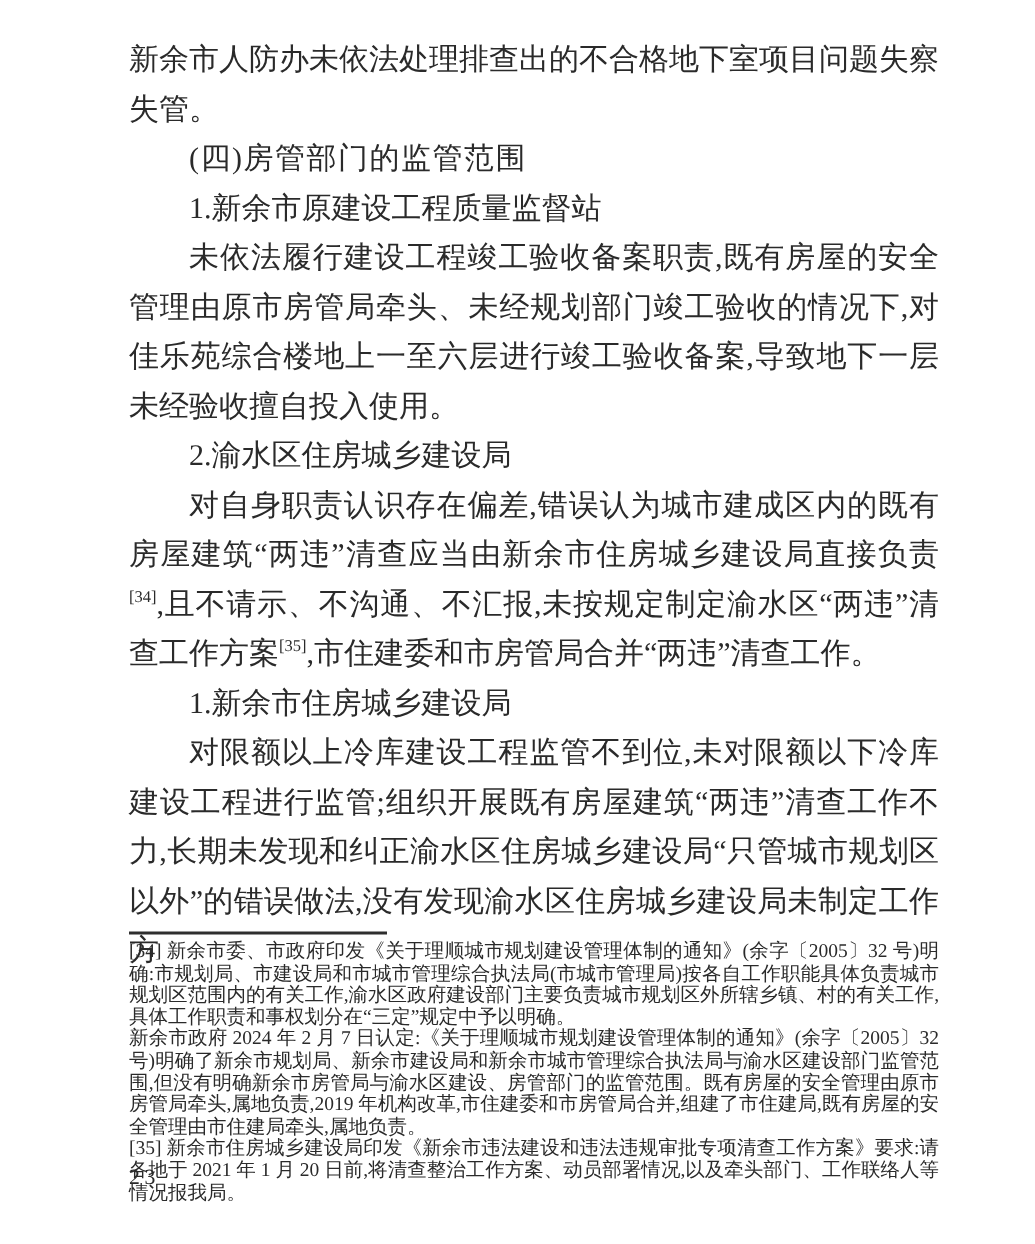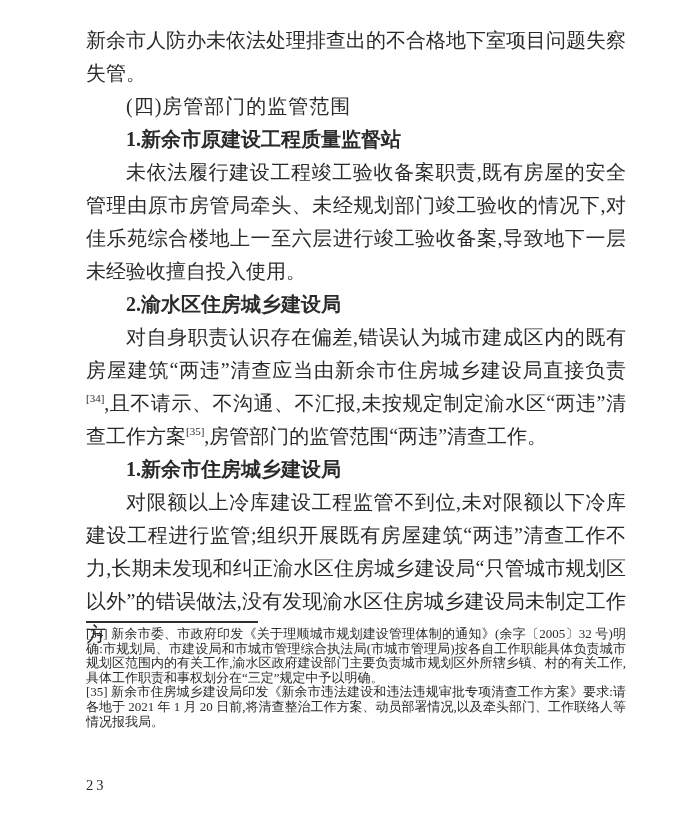--- a/index.html
+++ b/index.html
@@ -31,21 +31,21 @@
     text-indent: 2em;
   }
   .content p.no-indent {
     text-indent: 0;
   }
   .section-heading {
     font-weight: normal;
     letter-spacing: 1px;
   }
   .sub-heading {
-    font-weight: bold;
+    font-weight: normal;
   }
   .fn-ref {
     font-size: 11px;
     line-height: 0;
     vertical-align: 8px;
     letter-spacing: 0;
   }
   .footnote-sep {
     position: absolute;
     left: 86px;
@@ -90,31 +90,32 @@
     <p class="no-indent">新余市人防办未依法处理排查出的不合格地下室项目问题失察失管。</p>
 
     <p class="section-heading">(四)房管部门的监管范围</p>
 
     <p class="sub-heading">1.新余市原建设工程质量监督站</p>
 
     <p>未依法履行建设工程竣工验收备案职责,既有房屋的安全管理由原市房管局牵头、未经规划部门竣工验收的情况下,对佳乐苑综合楼地上一至六层进行竣工验收备案,导致地下一层未经验收擅自投入使用。</p>
 
     <p class="sub-heading">2.渝水区住房城乡建设局</p>
 
-    <p><span>对自身职责认识存在偏差,错误认为城市建成区内的既有房屋建筑“两违”清查应当由新余市住房城乡建设局直接负责</span><sup class="fn-ref">[34]</sup><span>,且不请示、不沟通、不汇报,未按规定制定渝水区“两违”清查工作方案</span><sup class="fn-ref">[35]</sup><span>,房管部门的监管范围“两违”清查工作。</span></p>
+    <p><span>对自身职责认识存在偏差,错误认为城市建成区内的既有房屋建筑“两违”清查应当由新余市住房城乡建设局直接负责</span><sup class="fn-ref">[34]</sup><span>,且不请示、不沟通、不汇报,未按规定制定渝水区“两违”清查工作方案</span><sup class="fn-ref">[35]</sup><span>,市住建委和市房管局合并“两违”清查工作。</span></p>
 
     <p class="sub-heading">1.新余市住房城乡建设局</p>
 
     <p>对限额以上冷库建设工程监管不到位,未对限额以下冷库建设工程进行监管;组织开展既有房屋建筑“两违”清查工作不力,长期未发现和纠正渝水区住房城乡建设局“只管城市规划区以外”的错误做法,没有发现渝水区住房城乡建设局未制定工作方</p>
   </div>
 
   <div class="footnote-sep"></div>
 
   <div class="footnotes">
     <p><span class="fn-marker">[34]</span> <span>新余市委、市政府印发《关于理顺城市规划建设管理体制的通知》(余字〔2005〕32 号)明确:市规划局、市建设局和市城市管理综合执法局(市城市管理局)按各自工作职能具体负责城市规划区范围内的有关工作,渝水区政府建设部门主要负责城市规划区外所辖乡镇、村的有关工作,具体工作职责和事权划分在“三定”规定中予以明确。</span></p>
 
+    <p><span>新余市政府 2024 年 2 月 7 日认定:《关于理顺城市规划建设管理体制的通知》(余字〔2005〕32 号)明确了新余市规划局、新余市建设局和新余市城市管理综合执法局与渝水区建设部门监管范围,但没有明确新余市房管局与渝水区建设、房管部门的监管范围。既有房屋的安全管理由原市房管局牵头,属地负责,2019 年机构改革,市住建委和市房管局合并,组建了市住建局,既有房屋的安全管理由市住建局牵头,属地负责。</span></p>
 
     <p><span class="fn-marker">[35]</span> <span>新余市住房城乡建设局印发《新余市违法建设和违法违规审批专项清查工作方案》要求:请各地于 2021 年 1 月 20 日前,将清查整治工作方案、动员部署情况,以及牵头部门、工作联络人等情况报我局。</span></p>
   </div>
 
   <div class="page-number">23</div>
 
 </div>
 
 </body></html>

